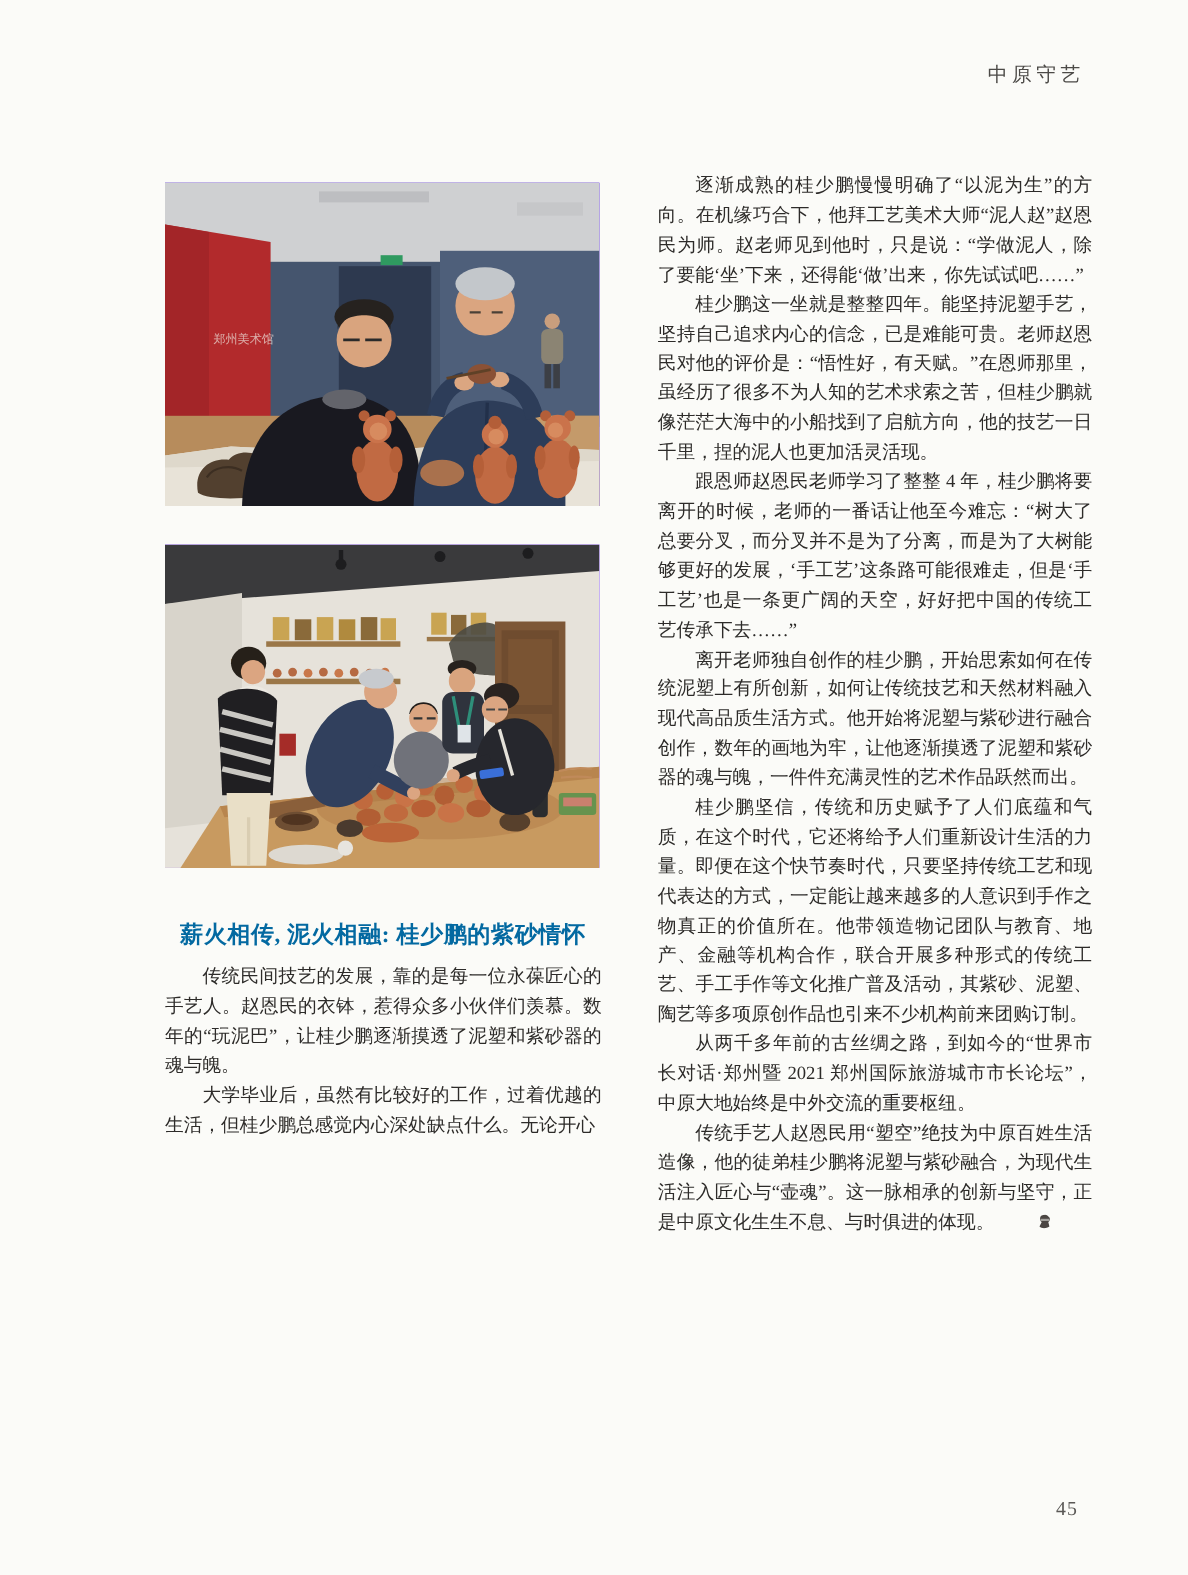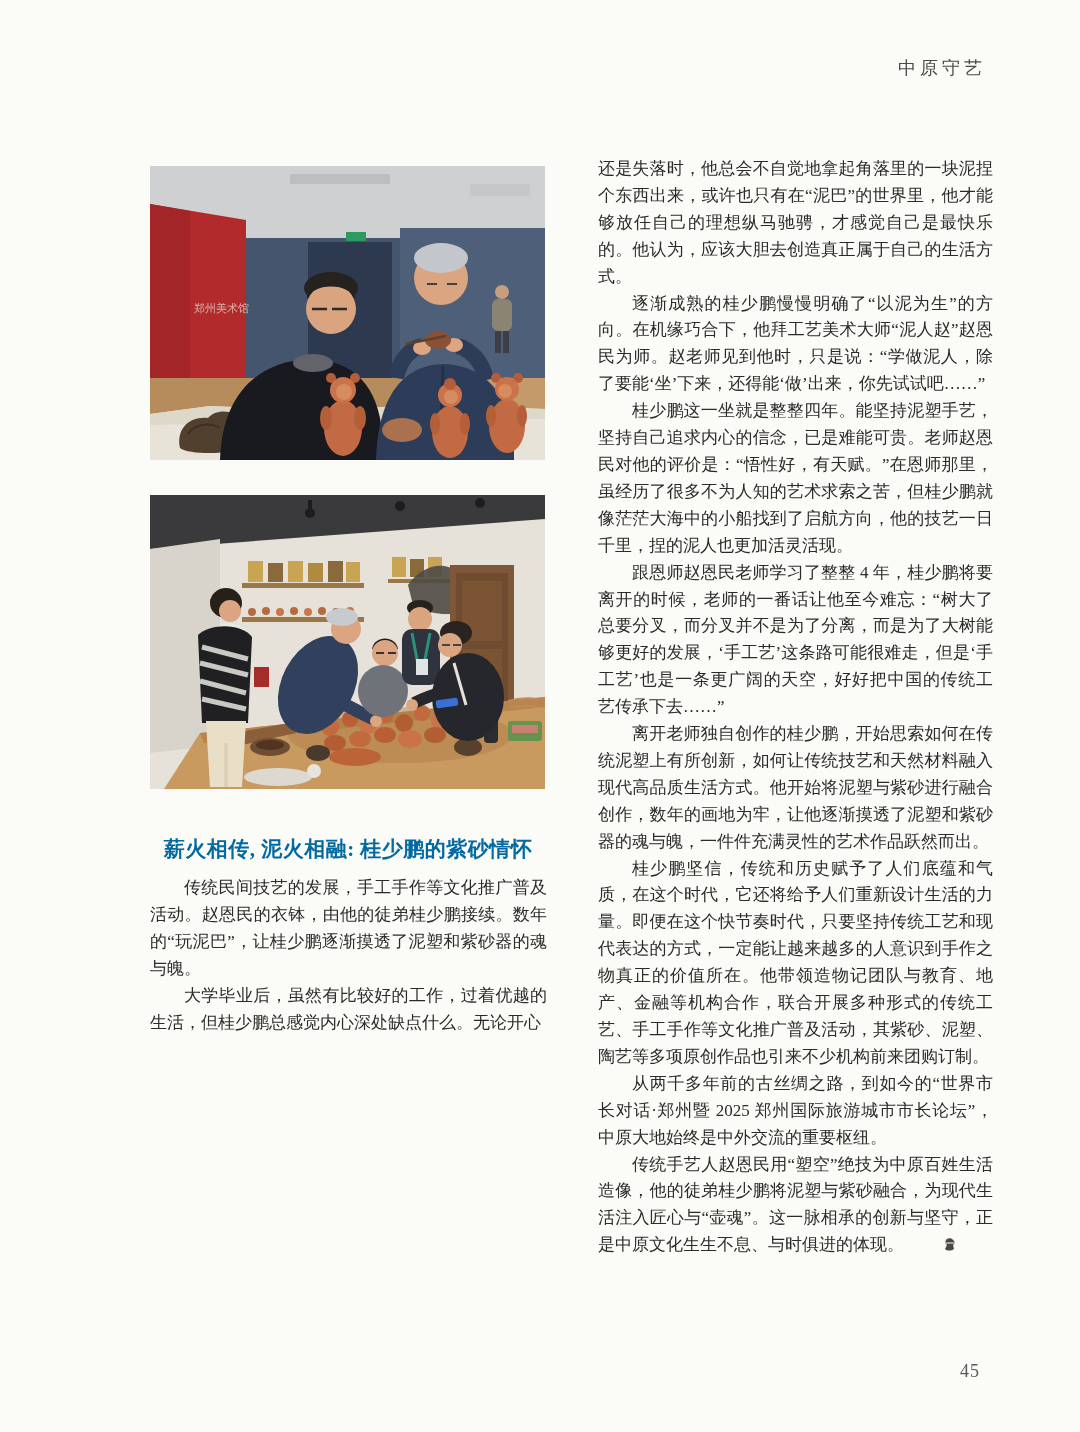--- a/index.html
+++ b/index.html
@@ -244,32 +244,31 @@
       <path d="M296,196 C282,200 272,204 264,208" stroke="#26272d" stroke-width="12" fill="none"></path>
       <circle cx="262" cy="210" r="6" fill="#dba581"></circle>
       <rect x="286" y="204" width="22" height="8" rx="2" fill="#3a6fd8" transform="rotate(-8 297 208)"></rect>
     </g>
   </svg>
 </div>
 
 <h1 class="article-title">薪火相传, 泥火相融: 桂少鹏的紫砂情怀</h1>
 
 <div class="col col-left">
-  <p class="para">传统民间技艺的发展，手工手作等文化推广普及活动。赵恩民的衣钵，由他的徒弟桂少鹏接续。数年的“玩泥巴”，让桂少鹏逐渐摸透了泥塑和紫砂器的魂与魄。</p>
+  <p class="para">传统民间技艺的发展，靠的是每一位永葆匠心的手艺人。赵恩民的衣钵，惹得众多小伙伴们羡慕。数年的“玩泥巴”，让桂少鹏逐渐摸透了泥塑和紫砂器的魂与魄。</p>
   <p class="para">大学毕业后，虽然有比较好的工作，过着优越的生活，但桂少鹏总感觉内心深处缺点什么。无论开心</p>
 </div>
 
 <div class="col col-right">
-  <p class="para no-indent">还是失落时，他总会不自觉地拿起角落里的一块泥捏个东西出来，或许也只有在“泥巴”的世界里，他才能够放任自己的理想纵马驰骋，才感觉自己是最快乐的。他认为，应该大胆去创造真正属于自己的生活方式。</p>
   <p class="para">逐渐成熟的桂少鹏慢慢明确了“以泥为生”的方向。在机缘巧合下，他拜工艺美术大师“泥人赵”赵恩民为师。赵老师见到他时，只是说：“学做泥人，除了要能‘坐’下来，还得能‘做’出来，你先试试吧……”</p>
   <p class="para">桂少鹏这一坐就是整整四年。能坚持泥塑手艺，坚持自己追求内心的信念，已是难能可贵。老师赵恩民对他的评价是：“悟性好，有天赋。”在恩师那里，虽经历了很多不为人知的艺术求索之苦，但桂少鹏就像茫茫大海中的小船找到了启航方向，他的技艺一日千里，捏的泥人也更加活灵活现。</p>
   <p class="para">跟恩师赵恩民老师学习了整整 4 年，桂少鹏将要离开的时候，老师的一番话让他至今难忘：“树大了总要分叉，而分叉并不是为了分离，而是为了大树能够更好的发展，‘手工艺’这条路可能很难走，但是‘手工艺’也是一条更广阔的天空，好好把中国的传统工艺传承下去……”</p>
   <p class="para">离开老师独自创作的桂少鹏，开始思索如何在传统泥塑上有所创新，如何让传统技艺和天然材料融入现代高品质生活方式。他开始将泥塑与紫砂进行融合创作，数年的画地为牢，让他逐渐摸透了泥塑和紫砂器的魂与魄，一件件充满灵性的艺术作品跃然而出。</p>
   <p class="para">桂少鹏坚信，传统和历史赋予了人们底蕴和气质，在这个时代，它还将给予人们重新设计生活的力量。即便在这个快节奏时代，只要坚持传统工艺和现代表达的方式，一定能让越来越多的人意识到手作之物真正的价值所在。他带领造物记团队与教育、地产、金融等机构合作，联合开展多种形式的传统工艺、手工手作等文化推广普及活动，其紫砂、泥塑、陶艺等多项原创作品也引来不少机构前来团购订制。</p>
-  <p class="para">从两千多年前的古丝绸之路，到如今的“世界市长对话·郑州暨 2025 郑州国际旅游城市市长论坛”，中原大地始终是中外交流的重要枢纽。</p>
+  <p class="para">从两千多年前的古丝绸之路，到如今的“世界市长对话·郑州暨 2021 郑州国际旅游城市市长论坛”，中原大地始终是中外交流的重要枢纽。</p>
   <p class="para">
     <span>传统手艺人赵恩民用“塑空”绝技为中原百姓生活造像，他的徒弟桂少鹏将泥塑与紫砂融合，为现代生活注入匠心与“壶魂”。这一脉相承的创新与坚守，正是中原文化生生不息、与时俱进的体现。</span><span class="end-mark"><svg viewBox="0 0 14 13" width="14" height="13">
           <path d="M4,1 C6,0 9,0 10,2 C12,3 12,6 10,7 L11,11 C8,13 4,13 2,11 L4,7 C2,6 2,2 4,1 Z" fill="#4b4643"></path>
           <rect x="3" y="4" width="8" height="2" fill="#fbfbf8" opacity="0.5"></rect>
         </svg></span>
   </p>
 </div>
 
 <div class="page-number">45</div>
 

